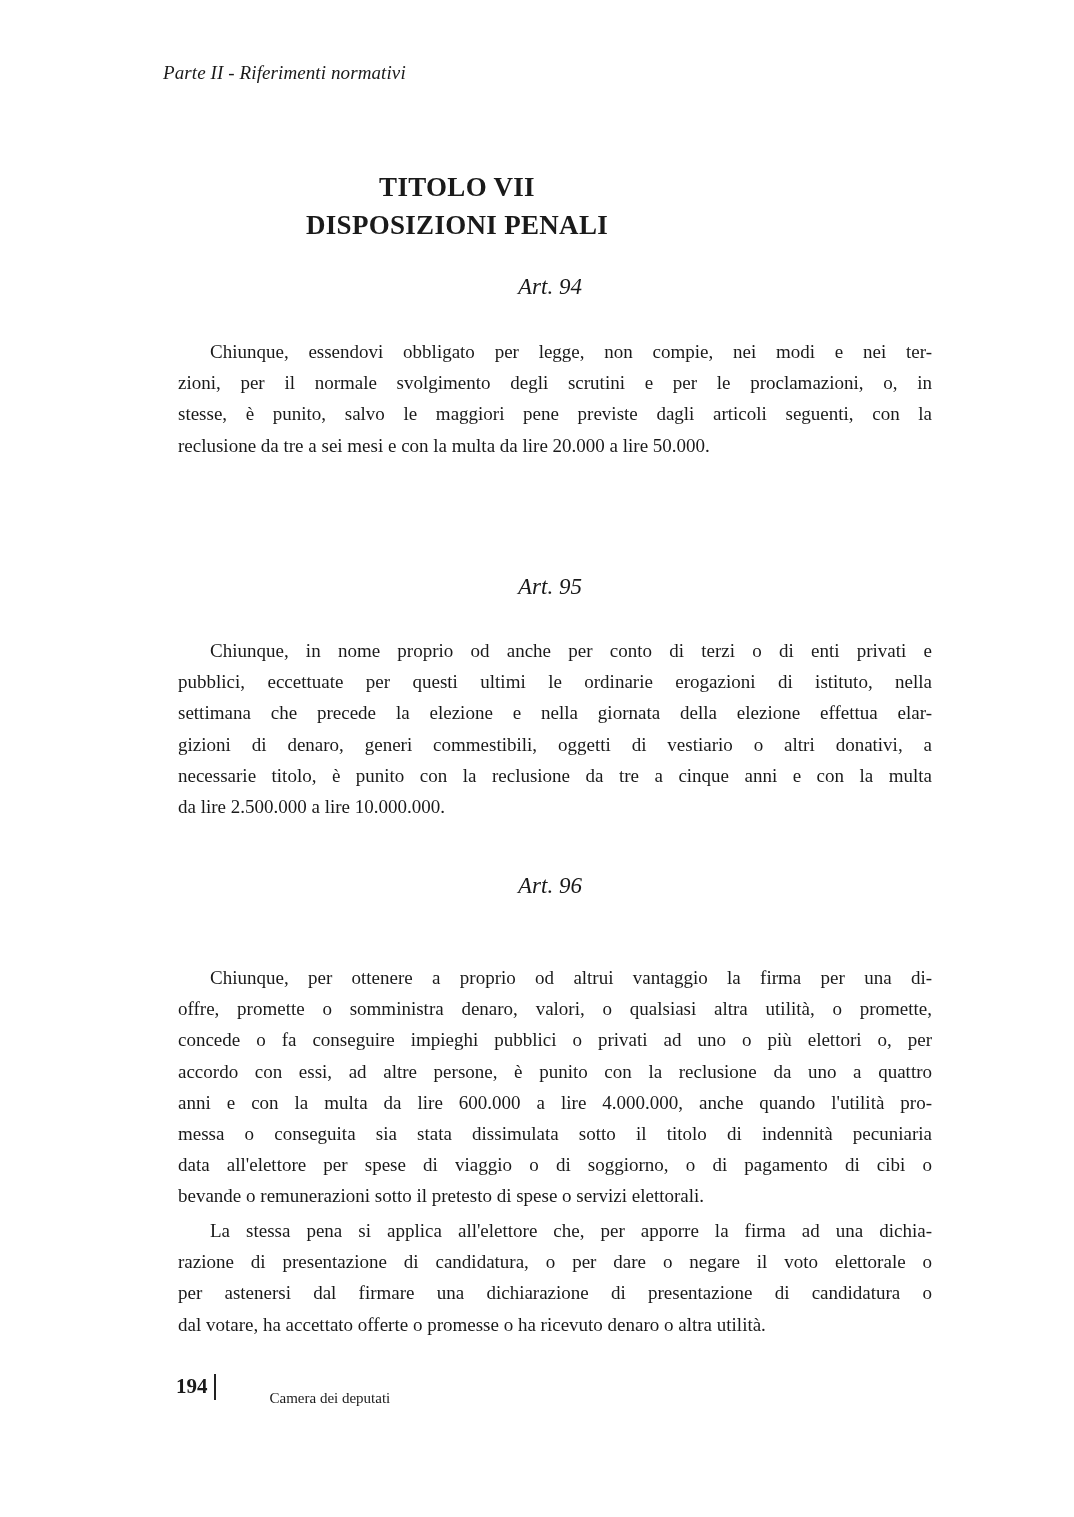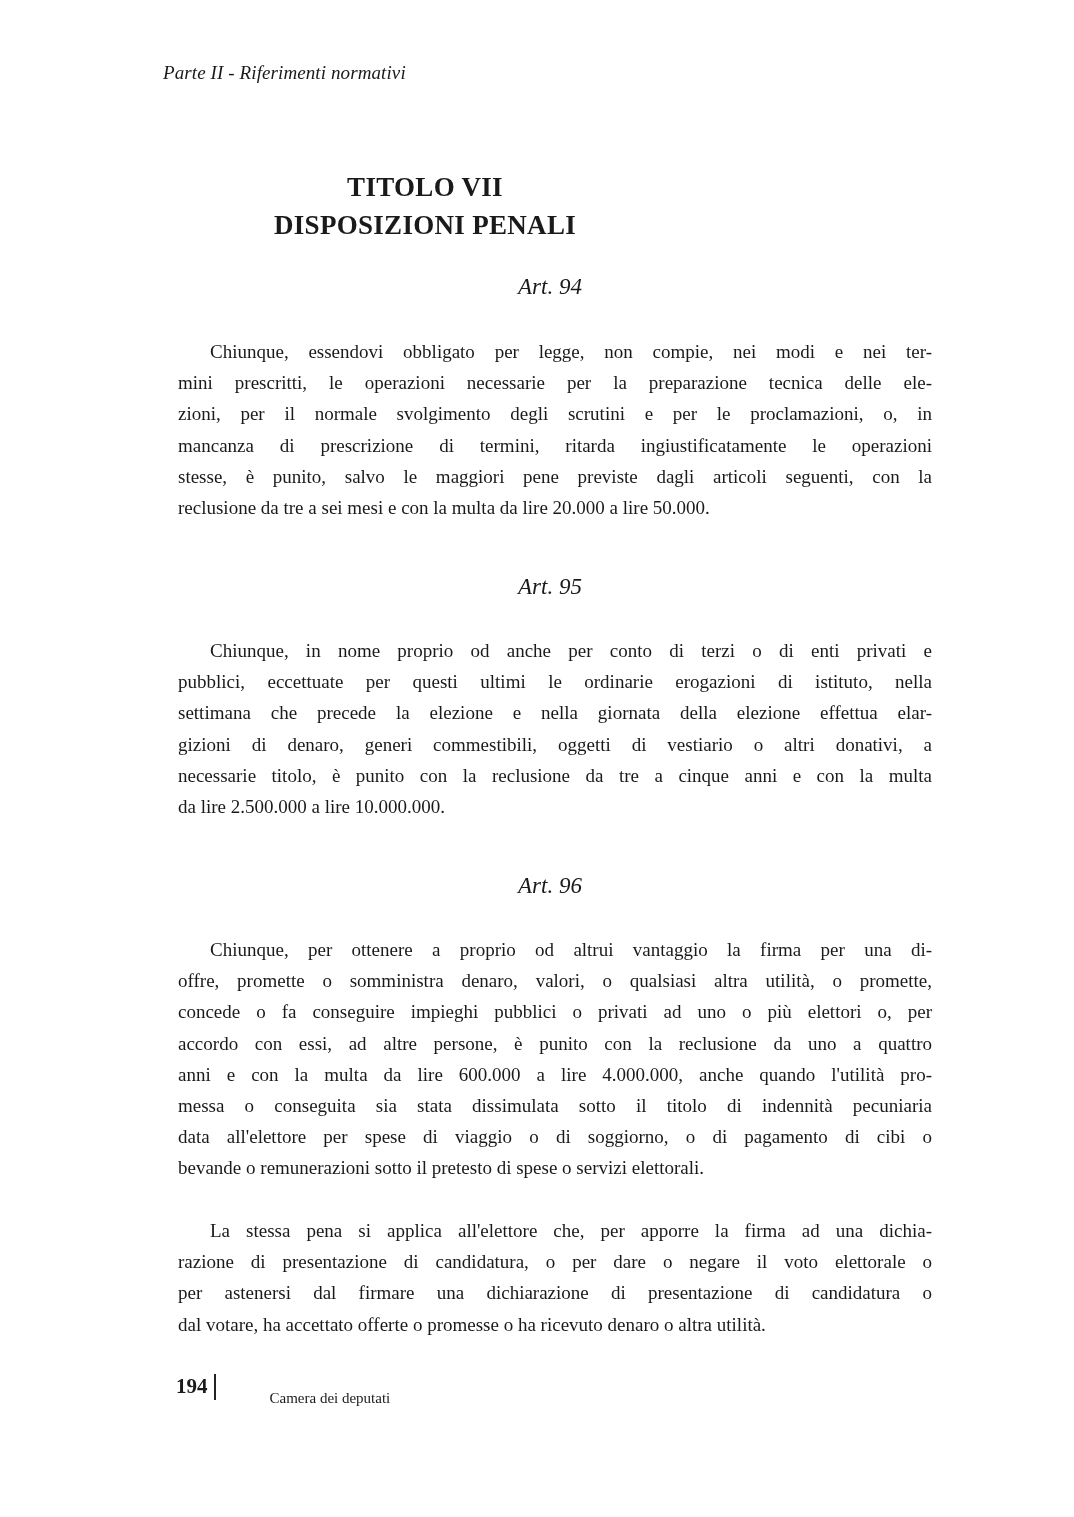--- a/index.html
+++ b/index.html
@@ -6,21 +6,21 @@
   body {
     width: 1074px; height: 1517px; position: relative; overflow: hidden;
     font-family: "Liberation Serif", "DejaVu Serif", serif; color: #1a1a1a;
   }
   .running-head {
     position: absolute; left: 163px; top: 62px;
     font-style: italic; font-size: 19px; letter-spacing: 0.1px;
   }
   .title-block {
     position: absolute; left: 0; width: 850px; top: 168px; text-align: center;
-    font-weight: bold; font-size: 27px; line-height: 38px; letter-spacing: 0.3px;
+    font-weight: bold; font-size: 27px; line-height: 38px; letter-spacing: 0.3px; padding-left: 32px;
   }
   .art-heading {
     position: absolute; left: 0; width: 1100px; text-align: center;
     font-style: italic; font-size: 23px;
   }
   .para {
     position: absolute; left: 176px; width: 754px;
     font-size: 19px; line-height: 31.2px; text-align: justify;
     text-indent: 32px; margin: 2px;
     hyphens: none;
@@ -41,39 +41,37 @@
 <div class="running-head">Parte II - Riferimenti normativi</div>
 
 <div class="title-block">
   <div>TITOLO VII</div>
   <div>DISPOSIZIONI PENALI</div>
 </div>
 
 <div class="art-heading" style="top:274px;">Art. 94</div>
 <div class="para" style="top: 334px; text-indent: 0px;">
     <span class="line first">Chiunque, essendovi obbligato per legge, non compie, nei modi e nei ter-</span>
-    <span class="line">mini prescritti, le operazioni necessarie per la preparazione tecnica delle ele-</span>
     <span class="line">zioni, per il normale svolgimento degli scrutini e per le proclamazioni, o, in</span>
-    <span class="line">mancanza di prescrizione di termini, ritarda ingiustificatamente le operazioni</span>
     <span class="line">stesse, è punito, salvo le maggiori pene previste dagli articoli seguenti, con la</span>
     <span class="line last">reclusione da tre a sei mesi e con la multa da lire 20.000 a lire 50.000.</span>
   </div>
 
 <div class="art-heading" style="top:574px;">Art. 95</div>
 <div class="para" style="top: 633px; text-indent: 0px;">
     <span class="line first">Chiunque, in nome proprio od anche per conto di terzi o di enti privati e</span>
     <span class="line">pubblici, eccettuate per questi ultimi le ordinarie erogazioni di istituto, nella</span>
     <span class="line">settimana che precede la elezione e nella giornata della elezione effettua elar-</span>
     <span class="line">gizioni di denaro, generi commestibili, oggetti di vestiario o altri donativi, a</span>
     <span class="line">necessarie titolo, è punito con la reclusione da tre a cinque anni e con la multa</span>
     <span class="line last">da lire 2.500.000 a lire 10.000.000.</span>
   </div>
 
 <div class="art-heading" style="top:873px;">Art. 96</div>
-<div class="para" style="top: 932px; text-indent: 0px;">
+<div class="para" style="top: 960px; text-indent: 0px;">
     <span class="line first">Chiunque, per ottenere a proprio od altrui vantaggio la firma per una di-</span>
     <span class="line">offre, promette o somministra denaro, valori, o qualsiasi altra utilità, o promette,</span>
     <span class="line">concede o fa conseguire impieghi pubblici o privati ad uno o più elettori o, per</span>
     <span class="line">accordo con essi, ad altre persone, è punito con la reclusione da uno a quattro</span>
     <span class="line">anni e con la multa da lire 600.000 a lire 4.000.000, anche quando l'utilità pro-</span>
     <span class="line">messa o conseguita sia stata dissimulata sotto il titolo di indennità pecuniaria</span>
     <span class="line">data all'elettore per spese di viaggio o di soggiorno, o di pagamento di cibi o</span>
     <span class="line last">bevande o remunerazioni sotto il pretesto di spese o servizi elettorali.</span>
   </div>
 <div class="para" style="top: 1213px; text-indent: 0px;">

